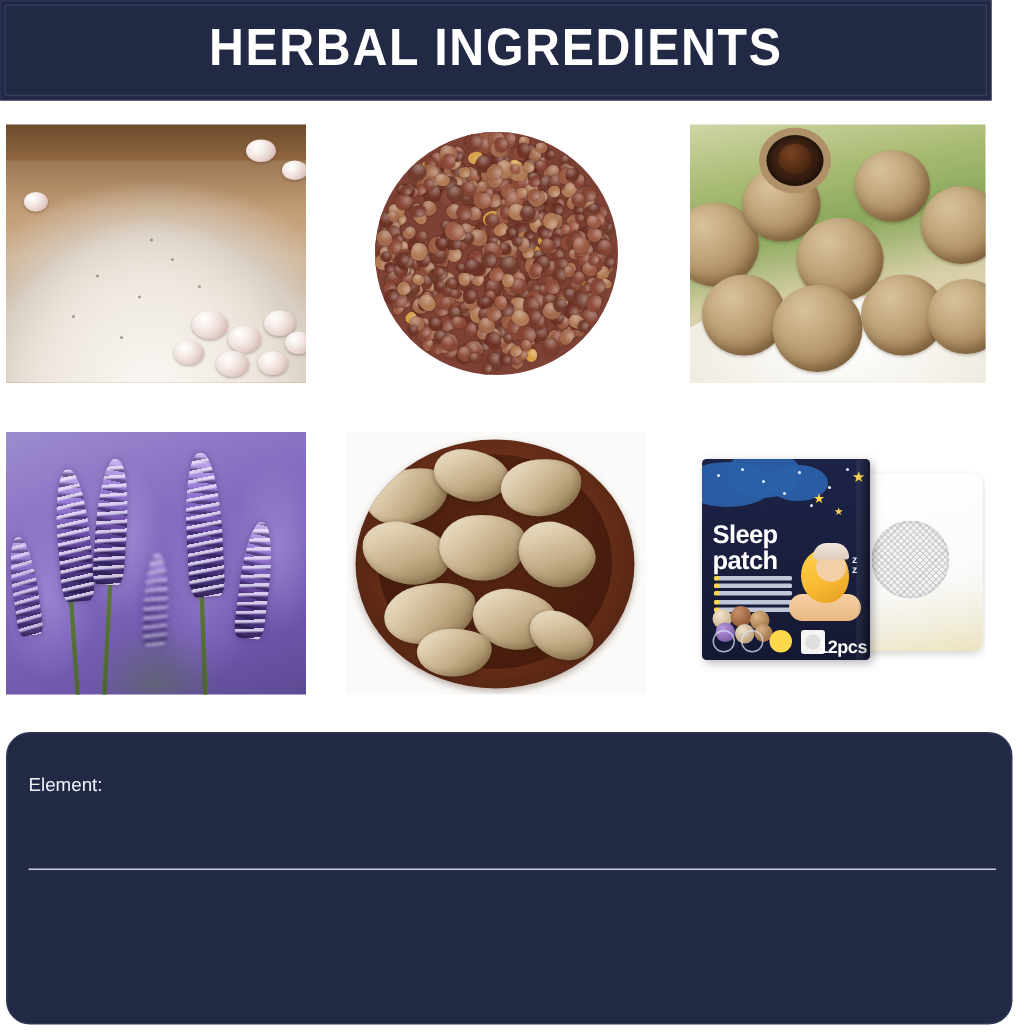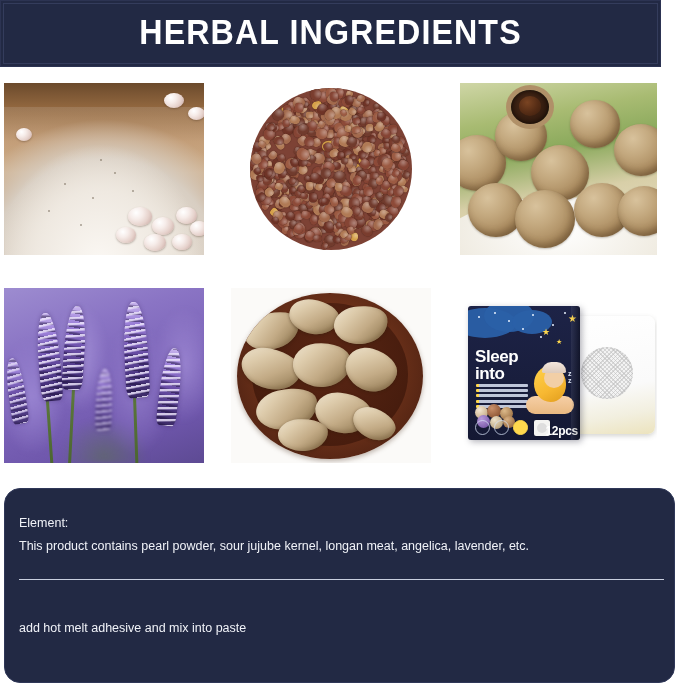--- a/index.html
+++ b/index.html
@@ -1007,21 +1007,21 @@
     <div class="pb-dot-star" style="left:96px;top:6px"></div>
     <div class="pb-dot-star" style="left:54px;top:22px"></div>
     <div class="pb-dot-star" style="left:72px;top:30px"></div>
 
     <div class="pb-star" style="left:74px;top:22px;font-size:9px">★</div>
     <div class="pb-star" style="left:88px;top:32px;font-size:7px">★</div>
     <div class="pb-star" style="left:100px;top:8px;font-size:10px">★</div>
 
     <div class="pb-title">
       <div>Sleep</div>
-      <div>into</div>
+      <div>patch</div>
     </div>
 
     <div class="pb-bullets">
       <div class="pb-bullet"></div>
       <div class="pb-bullet"></div>
       <div class="pb-bullet"></div>
       <div class="pb-bullet"></div>
       <div class="pb-bullet"></div>
     </div>
 
@@ -1049,16 +1049,14 @@
     </div>
 
     <div class="pb-sample"></div>
     <div class="pb-count">12pcs</div>
     <div class="pb-side"></div>
   </div>
 </div>
 
 <div class="info-panel">
   <div class="info-text info-label">Element:</div>
-  <div class="info-text info-line1">This product contains pearl powder, sour jujube kernel, longan meat, angelica, lavender, etc.</div>
   <div class="divider"></div>
-  <div class="info-text info-line3">add hot melt adhesive and mix into paste</div>
 </div>
 
 </body></html>

